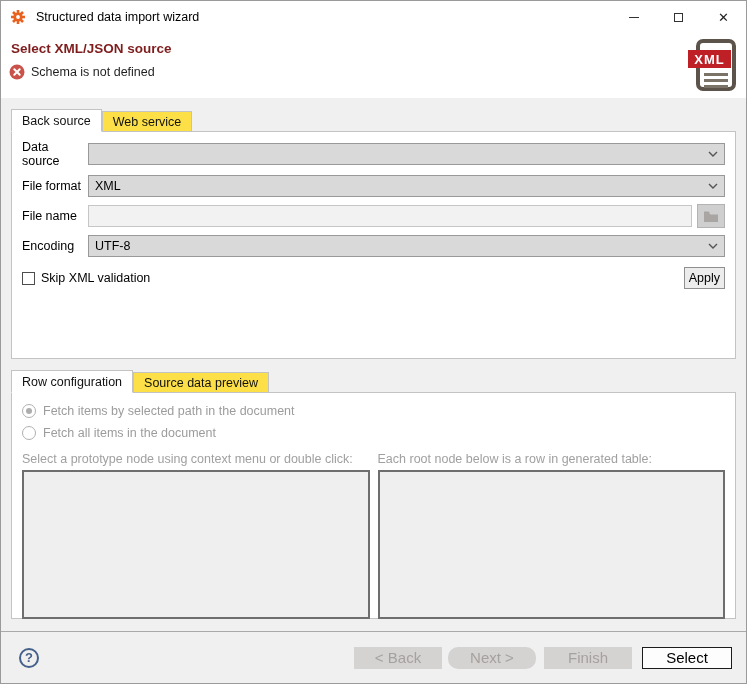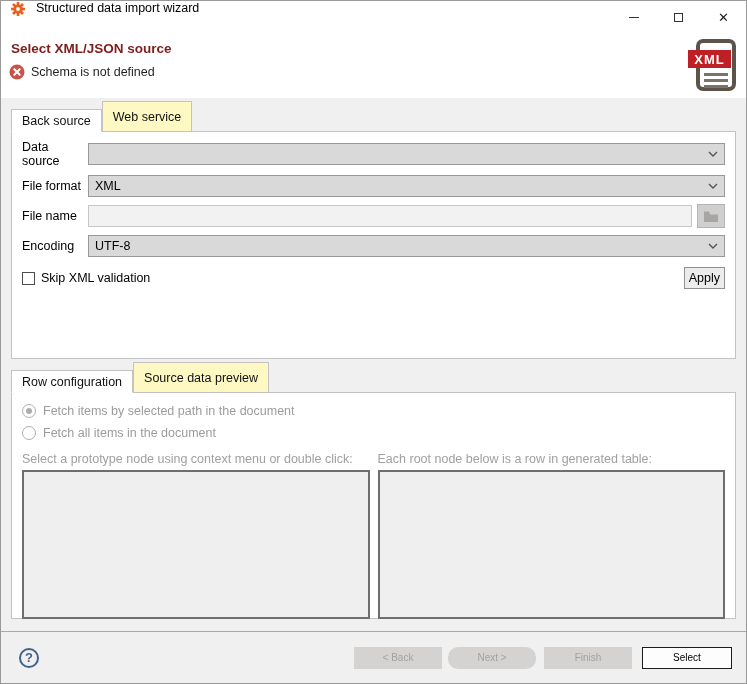--- a/index.html
+++ b/index.html
@@ -11,21 +11,21 @@
     border:1px solid #9a9a9a;
     background:#f0f0f0;
     position:relative;
     display:flex; flex-direction:column;
     overflow:hidden;
   }
 
   
   .titlebar{
     height:32px; background:#ffffff;
-    display:flex; align-items:flex-start;
+    display:flex; align-items:center;
     flex:0 0 auto;
   }
   .titlebar .app-icon{ width:16px; height:16px; margin:0 10px 0 9px; flex:0 0 auto; }
   .titlebar .title-text{ font-size:12.5px; color:#000; flex:1 1 auto; white-space:nowrap; }
   .win-controls{ display:flex; height:32px; flex:0 0 auto; }
   .win-btn{ width:45px; height:32px; display:flex; align-items:center; justify-content:center; cursor:default; }
   .glyph-min{ width:10px; height:1px; background:#333; }
   .glyph-max{ width:9px; height:9px; border:1px solid #333; background:transparent; }
   .glyph-close{ font-size:13px; color:#222; line-height:1; }
 
@@ -50,22 +50,22 @@
     display:flex; align-items:center; justify-content:center; letter-spacing:1px;
   }
   .xml-lines{ position:absolute; top:36px; left:16px; width:24px; }
   .xml-lines div{ height:3px; background:#7b7268; margin-bottom:3px; }
 
   
   .main{ flex:1 1 auto; background:#f0f0f0; padding:10px 10px 0 10px; }
 
   .tabs-row{ display:flex; align-items:flex-end; height:23px; position:relative; z-index:2; }
   .tab{
-    padding:0 10px; height:30px; display:flex; align-items:center;
-    background:#fef9c3; border:1px solid #c3c3c3; border-bottom:none;
+    padding:0 10px; height:20px; display:flex; align-items:center;
+    background:#fde047; border:1px solid #c3c3c3; border-bottom:none;
     font-size:12.5px; color:#111; margin-right:0; cursor:default; white-space:nowrap;
   }
   .tab.active{ background:#ffffff; height:23px; margin-bottom:-1px; border-bottom:1px solid #ffffff; }
 
   .tab-panel{
     background:#ffffff; border:1px solid #c3c3c3; position:relative; z-index:1;
   }
   .panel-source{ height:228px; padding:8px 10px 0 10px; }
   .panel-config{ height:227px; padding:8px 10px 0 10px; }
   .group-gap{ height:10px; }
@@ -121,21 +121,21 @@
     display:flex; align-items:center;
   }
   .help-btn{
     width:20px; height:20px; border:2px solid #44618b; border-radius:50%;
     color:#44618b; font-weight:bold; font-size:13px;
     display:flex; align-items:center; justify-content:center;
     margin-left:18px; cursor:default; background:transparent;
   }
   .footer-spacer{ flex:1 1 auto; }
   .wiz-btn{
-    width:88px; height:22px; font-family:inherit; font-size:10px; cursor:default;
+    width:88px; height:22px; font-family:inherit; font-size:15px; cursor:default;
     border:none;
   }
   .wiz-btn.disabled{ background:#d5d2d2; color:#a5a19e; }
   .wiz-btn.cancel{ background:#fdfdfd; border:1px solid #1c1c1c; color:#000; margin-right:14px; width:90px; }
   .mr6{ margin-right:6px; } .mr8{ margin-right:8px;border-radius:10px; } .mr10{ margin-right:10px; }
 </style>
 </head>
 <body>
 
 <div class="window">

